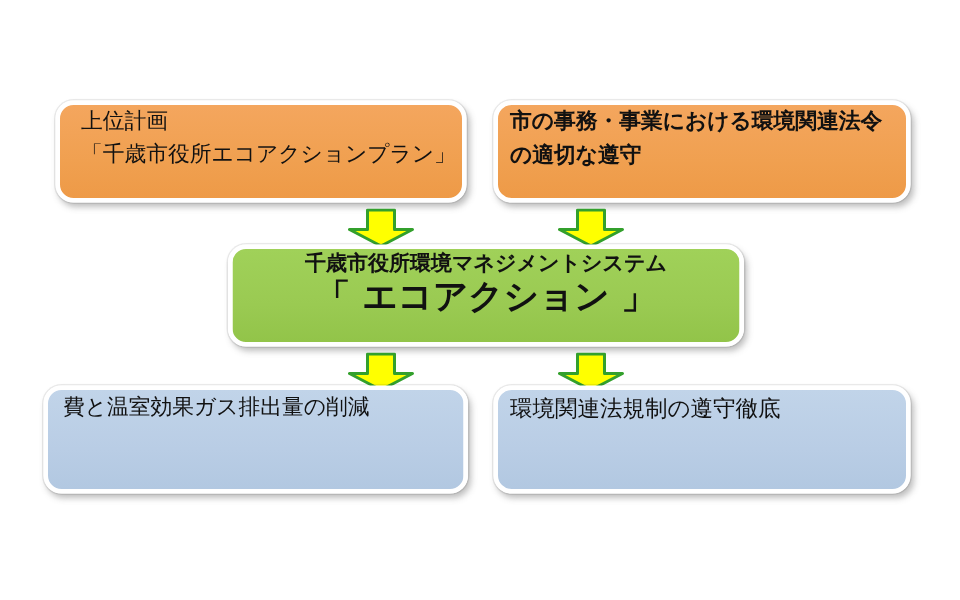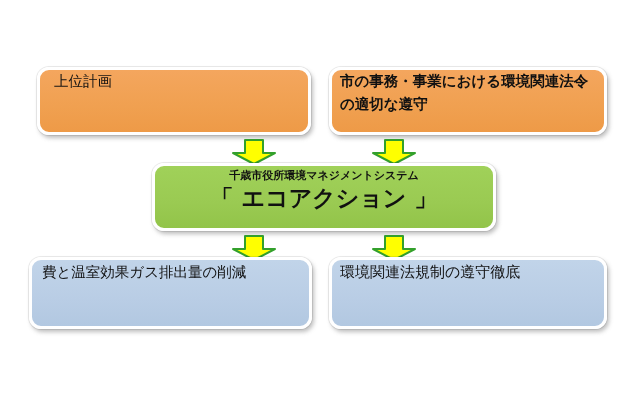--- a/index.html
+++ b/index.html
@@ -37,21 +37,21 @@
     padding-left: 14px; font-size: 14.5px; line-height: 22px;
   }
   .box-top-right {
     left: 329px; top: 67px; width: 278px; height: 68px;
     padding-left: 8px; font-size: 14.5px; line-height: 23px; font-weight: bold;
   }
   .box-center {
     left: 152px; top: 163px; width: 344px; height: 68px;
     align-items: center; text-align: center; font-weight: bold;
   }
-  .box-center .line-1 { font-size: 11px; line-height: 20px; }
+  .box-center .line-1 { font-size: 14px; line-height: 20px; }
   .box-center .line-2 { font-size: 23px; line-height: 24px; }
   .box-bottom-left {
     left: 29px; top: 257px; width: 283px; height: 72px;
     padding-left: 10px; font-size: 14.5px; line-height: 24px;
   }
   .box-bottom-right {
     left: 329px; top: 257px; width: 278px; height: 72px;
     padding-left: 8px; font-size: 15px; line-height: 24px;
   }
 
@@ -71,20 +71,21 @@
   .arrow-bottom-left  { left: 232px; top: 235px; }
   .arrow-bottom-right { left: 372px; top: 235px; }
 </style>
 </head>
 <body>
 
 <div class="canvas">
 
   <div class="box box-orange box-top-left">
     <div class="line">上位計画</div>
+    <div class="line">「千歳市役所エコアクションプラン」</div>
   </div>
 
   <div class="box box-orange box-top-right">
     <div class="line">市の事務・事業における環境関連法令</div>
     <div class="line">の適切な遵守</div>
   </div>
 
   <svg class="arrow arrow-top-left" viewBox="0 0 44 26">
     <polygon class="arrow-shape" points="13,1 31,1 31,14 43,14 22,25 1,14 13,14"></polygon>
   </svg>

